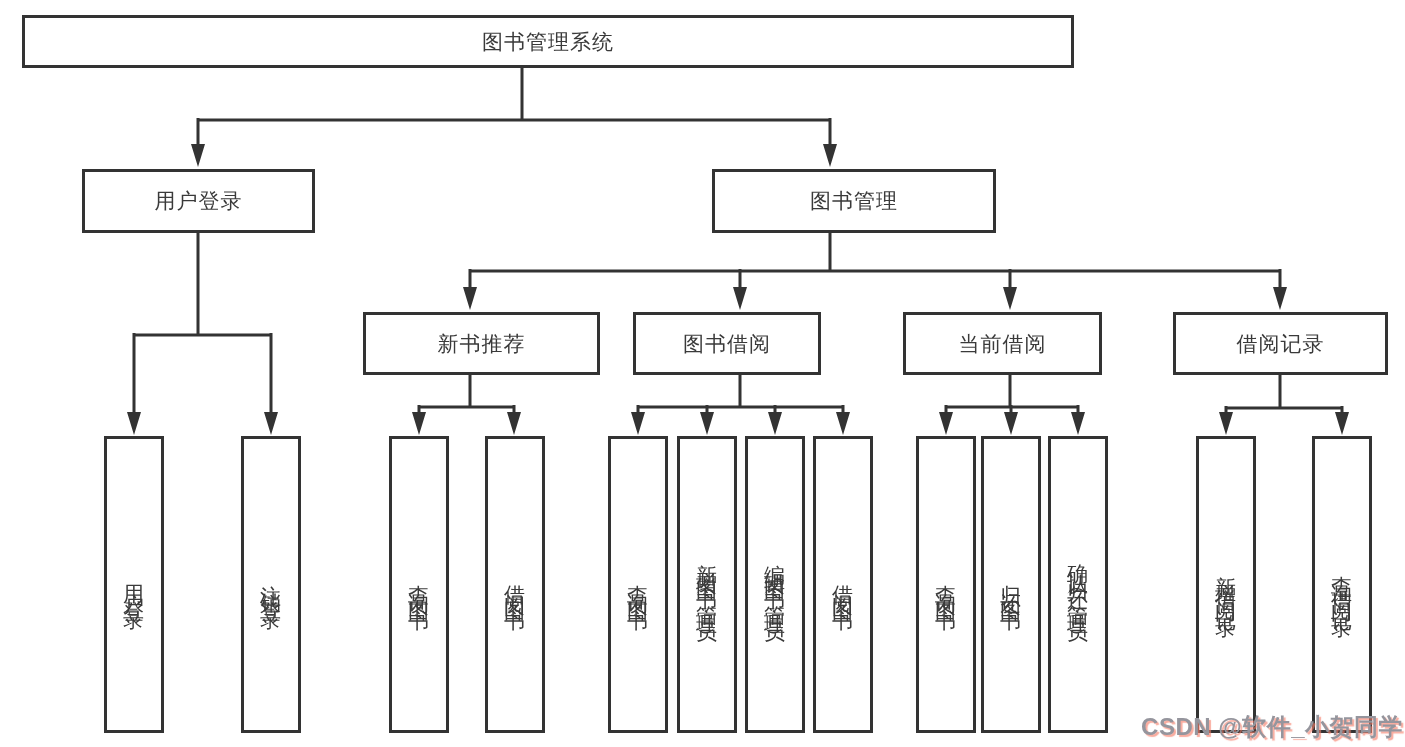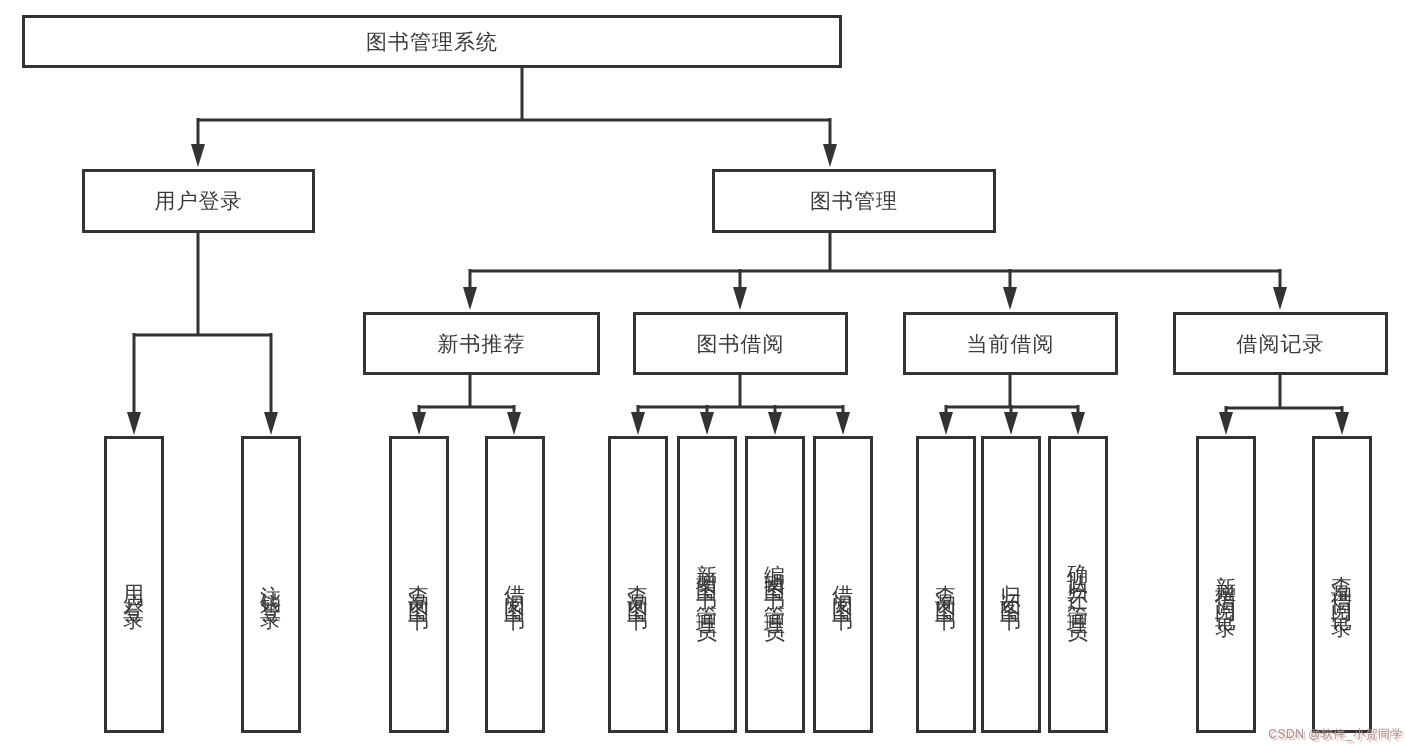--- a/index.html
+++ b/index.html
@@ -55,25 +55,26 @@
     text-orientation: mixed;
     font-size: 21px;
     letter-spacing: 0.4em;
     line-height: 1;
   }
   .watermark {
     position: absolute;
     right: 2px;
     bottom: 4px;
     z-index: 5;
-    font-size: 12px;
+    font-size: 24px;
     color: #95959d;
     letter-spacing: 0.5px;
     text-shadow: 2px 2px 1px rgba(246, 126, 106, 0.65);
     white-space: nowrap;
+    font-weight: bold;
   }
 </style>
 </head>
 <body>
 
 <div class="stage">
 
   <svg class="wires" width="1405" height="747" viewBox="0 0 1405 747">
     <path class="wire" d="M522 66 V120 M198 120 H830 M198 118 V150 M830 118 V150"></path>
     <path class="wire" d="M198 231 V335 M134 335 H271 M134 333 V416 M271 333 V416"></path>
@@ -96,38 +97,38 @@
              M700 412 L714 412 L707 435 Z
              M768 412 L782 412 L775 435 Z
              M836 412 L850 412 L843 435 Z
              M939 412 L953 412 L946 435 Z
              M1004 412 L1018 412 L1011 435 Z
              M1071 412 L1085 412 L1078 435 Z
              M1219 412 L1233 412 L1226 435 Z
              M1335 412 L1349 412 L1342 435 Z"></path>
   </svg>
 
-  <div class="node" style="left:22px;top:15px;width:820px;height:53px">
+  <div class="node" style="left:22px;top:15px;width:1052px;height:53px">
     <span class="hlbl">图书管理系统</span>
   </div>
 
   <div class="node" style="left:82px;top:169px;width:233px;height:64px">
     <span class="hlbl">用户登录</span>
   </div>
   <div class="node" style="left:712px;top:169px;width:284px;height:64px">
     <span class="hlbl">图书管理</span>
   </div>
 
   <div class="node" style="left:363px;top:312px;width:237px;height:63px">
     <span class="hlbl">新书推荐</span>
   </div>
-  <div class="node" style="left:633px;top:312px;width:215px;height:63px">
+  <div class="node" style="left:633px;top:312px;width:188px;height:63px">
     <span class="hlbl">图书借阅</span>
   </div>
-  <div class="node" style="left:903px;top:312px;width:215px;height:63px">
+  <div class="node" style="left:903px;top:312px;width:199px;height:63px">
     <span class="hlbl">当前借阅</span>
   </div>
   <div class="node" style="left:1173px;top:312px;width:215px;height:63px">
     <span class="hlbl">借阅记录</span>
   </div>
 
   <div class="node vbox" style="left:104px;top:436px">
     <span class="vlbl">用户登录</span>
   </div>
   <div class="node vbox" style="left:241px;top:436px">

